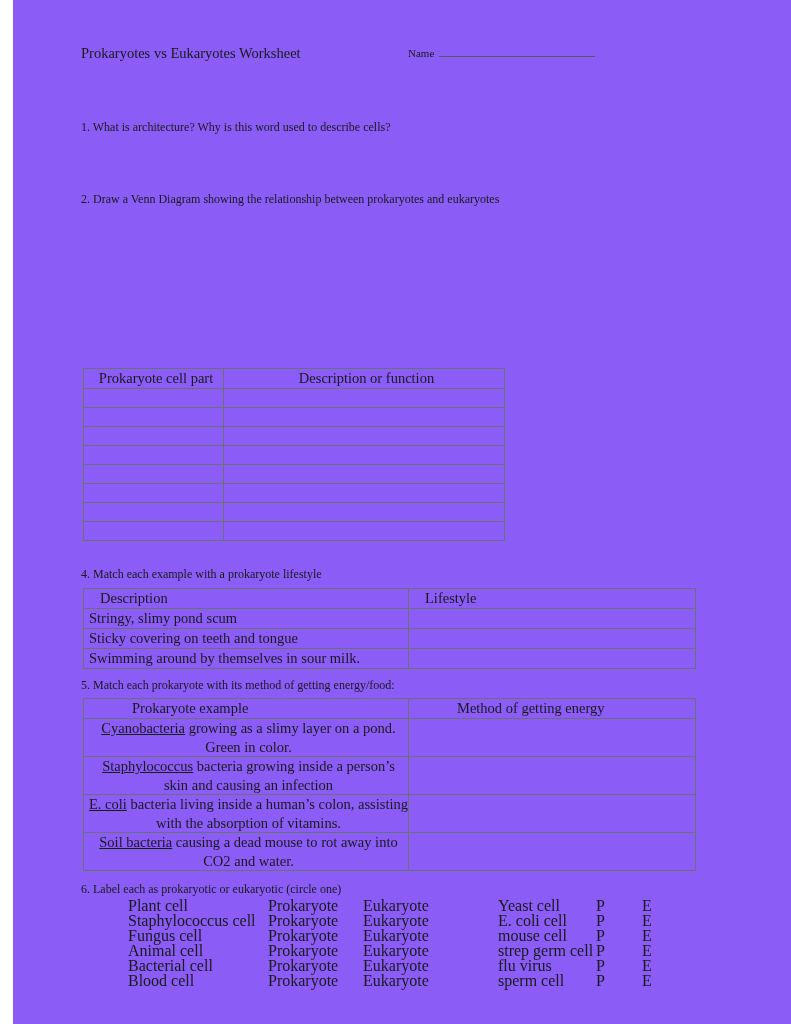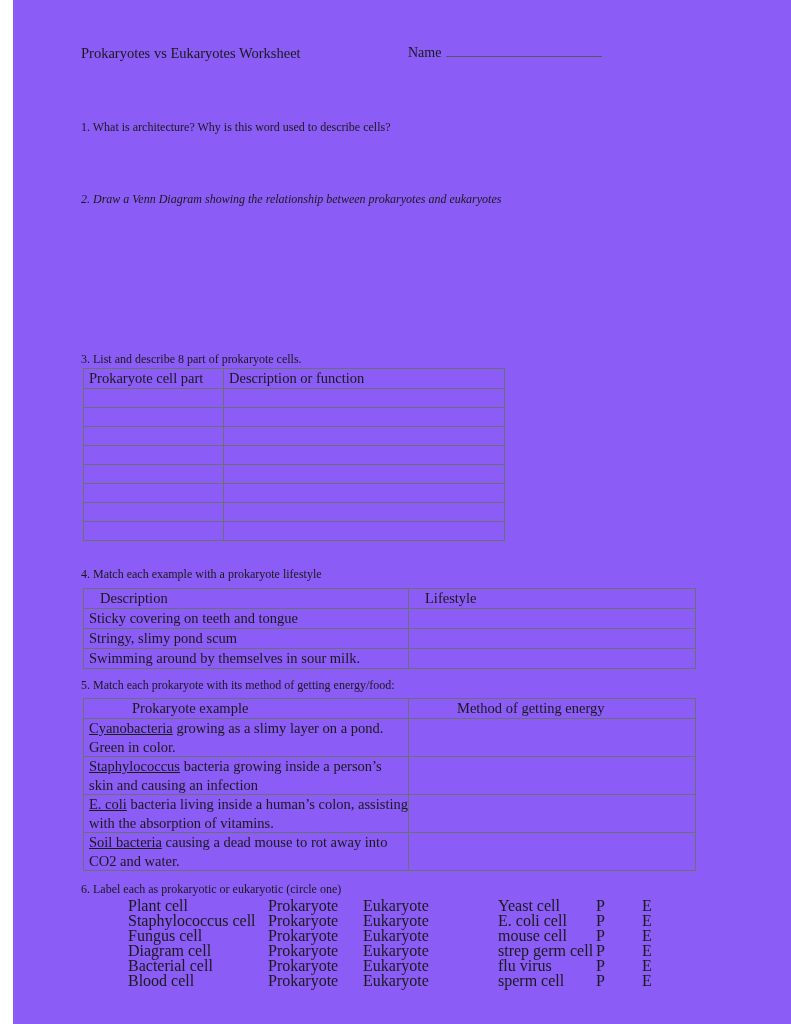--- a/index.html
+++ b/index.html
@@ -37,21 +37,21 @@
     left: 0;
     top: 0;
     font-size: 14.5px;
     line-height: 18px;
     white-space: nowrap;
   }
   .namefield {
     position: absolute;
     left: 327px;
     top: 0;
-    font-size: 14px;
+    font-size: 11px;
     line-height: 18px;
     white-space: nowrap;
   }
   .datefield {
     position: absolute;
     left: 327px;
     top: 19px;
     font-size: 14.5px;
     line-height: 18px;
     white-space: nowrap;
@@ -68,21 +68,21 @@
 
   
   .question {
     position: absolute;
     left: 68px;
     font-size: 12px;
     line-height: 18px;
     white-space: nowrap;
   }
   #q1 { top: 118px; }
-  #q2 { top: 190px; font-style: italic; }
+  #q2 { top: 190px; }
   #q3 { top: 350px; }
   #q4 { top: 565px; }
   #q5 { top: 676px; }
   #q6 { top: 880px; }
 
   
   table.wsheet {
     position: absolute;
     border-collapse: collapse;
     table-layout: fixed;
@@ -99,21 +99,21 @@
   }
 
   
   #table3 {
     left: 70px;
     top: 368px;
     width: 421px;
   }
   #table3 col.c1 { width: 140px; }
   #table3 col.c2 { width: 281px; }
-  #table3 th { height: 19px; }
+  #table3 th { height: 19px; text-align: center; }
   #table3 td.blank { height: 18px; }
 
   
   #table4 {
     left: 70px;
     top: 588px;
     width: 612px;
   }
   #table4 col.c1 { width: 325px; }
   #table4 col.c2 { width: 287px; }
@@ -122,21 +122,21 @@
 
   
   #table5 {
     left: 70px;
     top: 698px;
     width: 612px;
   }
   #table5 col.c1 { width: 325px; }
   #table5 col.c2 { width: 287px; }
   #table5 th { height: 19px; padding-left: 48px; }
-  #table5 td { height: 36px; }
+  #table5 td { height: 36px; text-align: center; }
   #table5 td.example { line-height: 18.5px; }
 
   .uline { text-decoration: underline; text-underline-offset: 1px; }
 
   
   .q6list {
     position: absolute;
     left: 115px;
     top: 898px;
     width: 580px;
@@ -162,21 +162,20 @@
 
   <div class="header">
     <div class="doc-title">Prokaryotes vs Eukaryotes Worksheet</div>
 
     <div class="namefield"><span>Name</span><span class="rule rule-name"></span></div>
 
   </div>
 
   <div class="question" id="q1">1. What is architecture? Why is this word used to describe cells?</div>
   <div class="question" id="q2">2. Draw a Venn Diagram showing the relationship between prokaryotes and eukaryotes</div>
-  <div class="question" id="q3">3. List and describe 8 part of prokaryote cells.</div>
   <div class="question" id="q4">4. Match each example with a prokaryote lifestyle</div>
   <div class="question" id="q5">5. Match each prokaryote with its method of getting energy/food:</div>
   <div class="question" id="q6">6. Label each as prokaryotic or eukaryotic (circle one)</div>
 
   <table class="wsheet" id="table3">
     <colgroup>
         <col class="c1">
         <col class="c2">
       </colgroup>
     <thead>
@@ -227,25 +226,25 @@
         <col class="c2">
       </colgroup>
     <thead>
       <tr>
         <th>Description</th>
         <th>Lifestyle</th>
       </tr>
     </thead>
     <tbody id="table4-body">
         <tr>
+          <td>Stringy, slimy pond scum</td>
+          <td></td>
+        </tr>
+        <tr>
           <td>Sticky covering on teeth and tongue</td>
-          <td></td>
-        </tr>
-        <tr>
-          <td>Stringy, slimy pond scum</td>
           <td></td>
         </tr>
         <tr>
           <td>Swimming around by themselves in sour milk.</td>
           <td></td>
         </tr>
       </tbody>
   </table>
 
   <table class="wsheet" id="table5">
@@ -298,21 +297,21 @@
       </div>
       <div class="q6row">
         <span class="q6-left-label">Fungus cell</span>
         <span class="q6-left-pro">Prokaryote</span>
         <span class="q6-left-euk">Eukaryote</span>
         <span class="q6-right-label">mouse cell</span>
         <span class="q6-right-p">P</span>
         <span class="q6-right-e">E</span>
       </div>
       <div class="q6row">
-        <span class="q6-left-label">Diagram cell</span>
+        <span class="q6-left-label">Animal cell</span>
         <span class="q6-left-pro">Prokaryote</span>
         <span class="q6-left-euk">Eukaryote</span>
         <span class="q6-right-label">strep germ cell</span>
         <span class="q6-right-p">P</span>
         <span class="q6-right-e">E</span>
       </div>
       <div class="q6row">
         <span class="q6-left-label">Bacterial cell</span>
         <span class="q6-left-pro">Prokaryote</span>
         <span class="q6-left-euk">Eukaryote</span>

